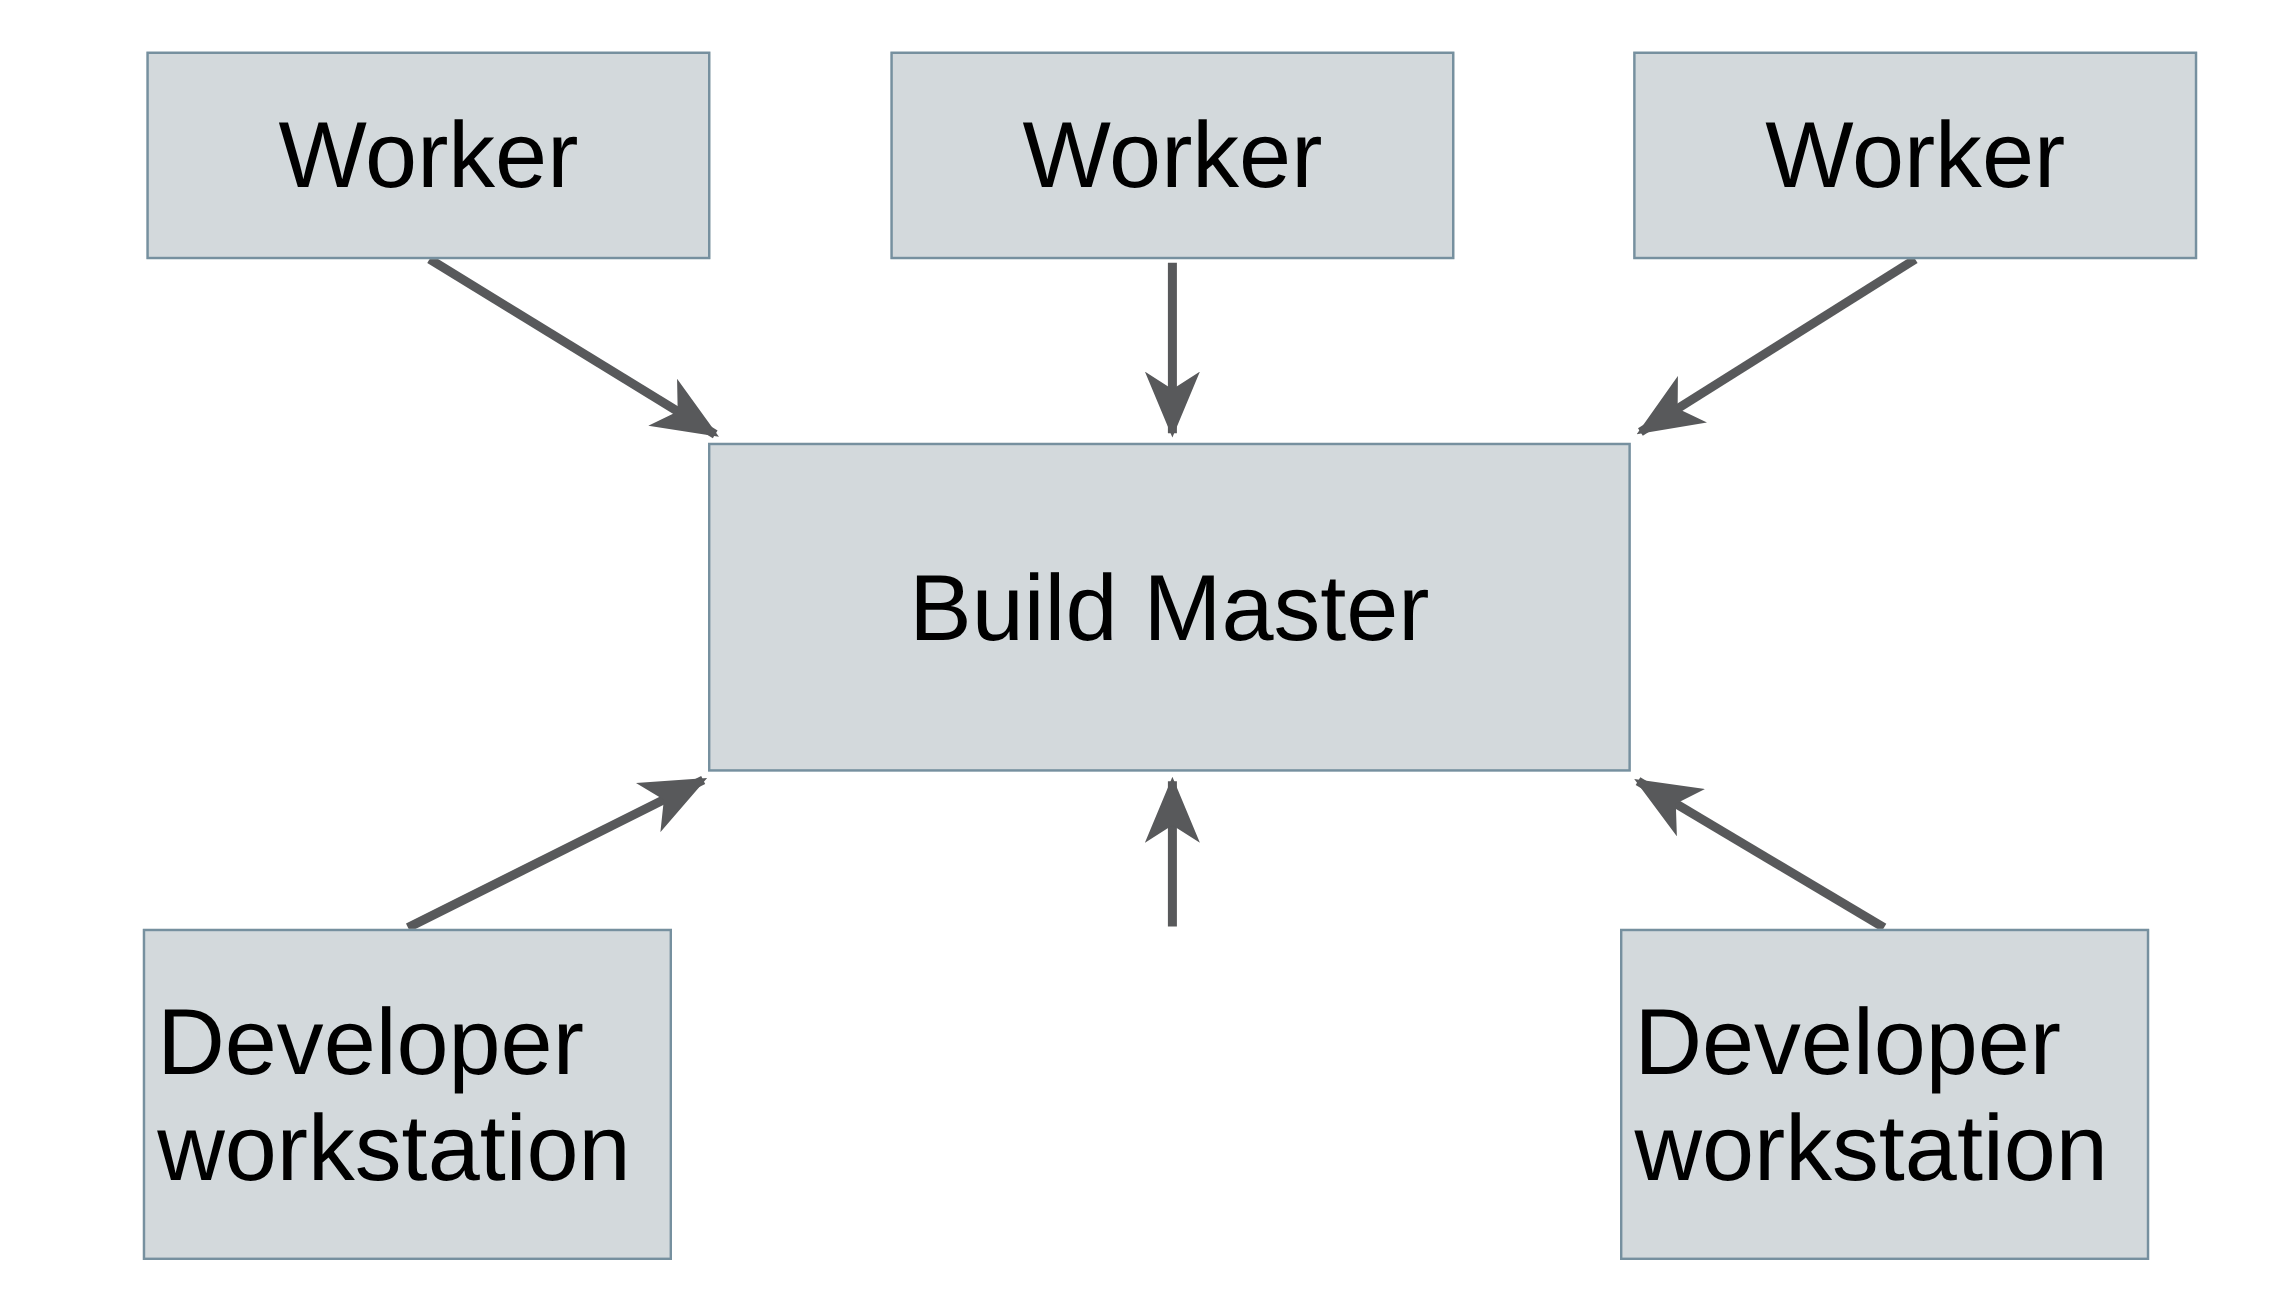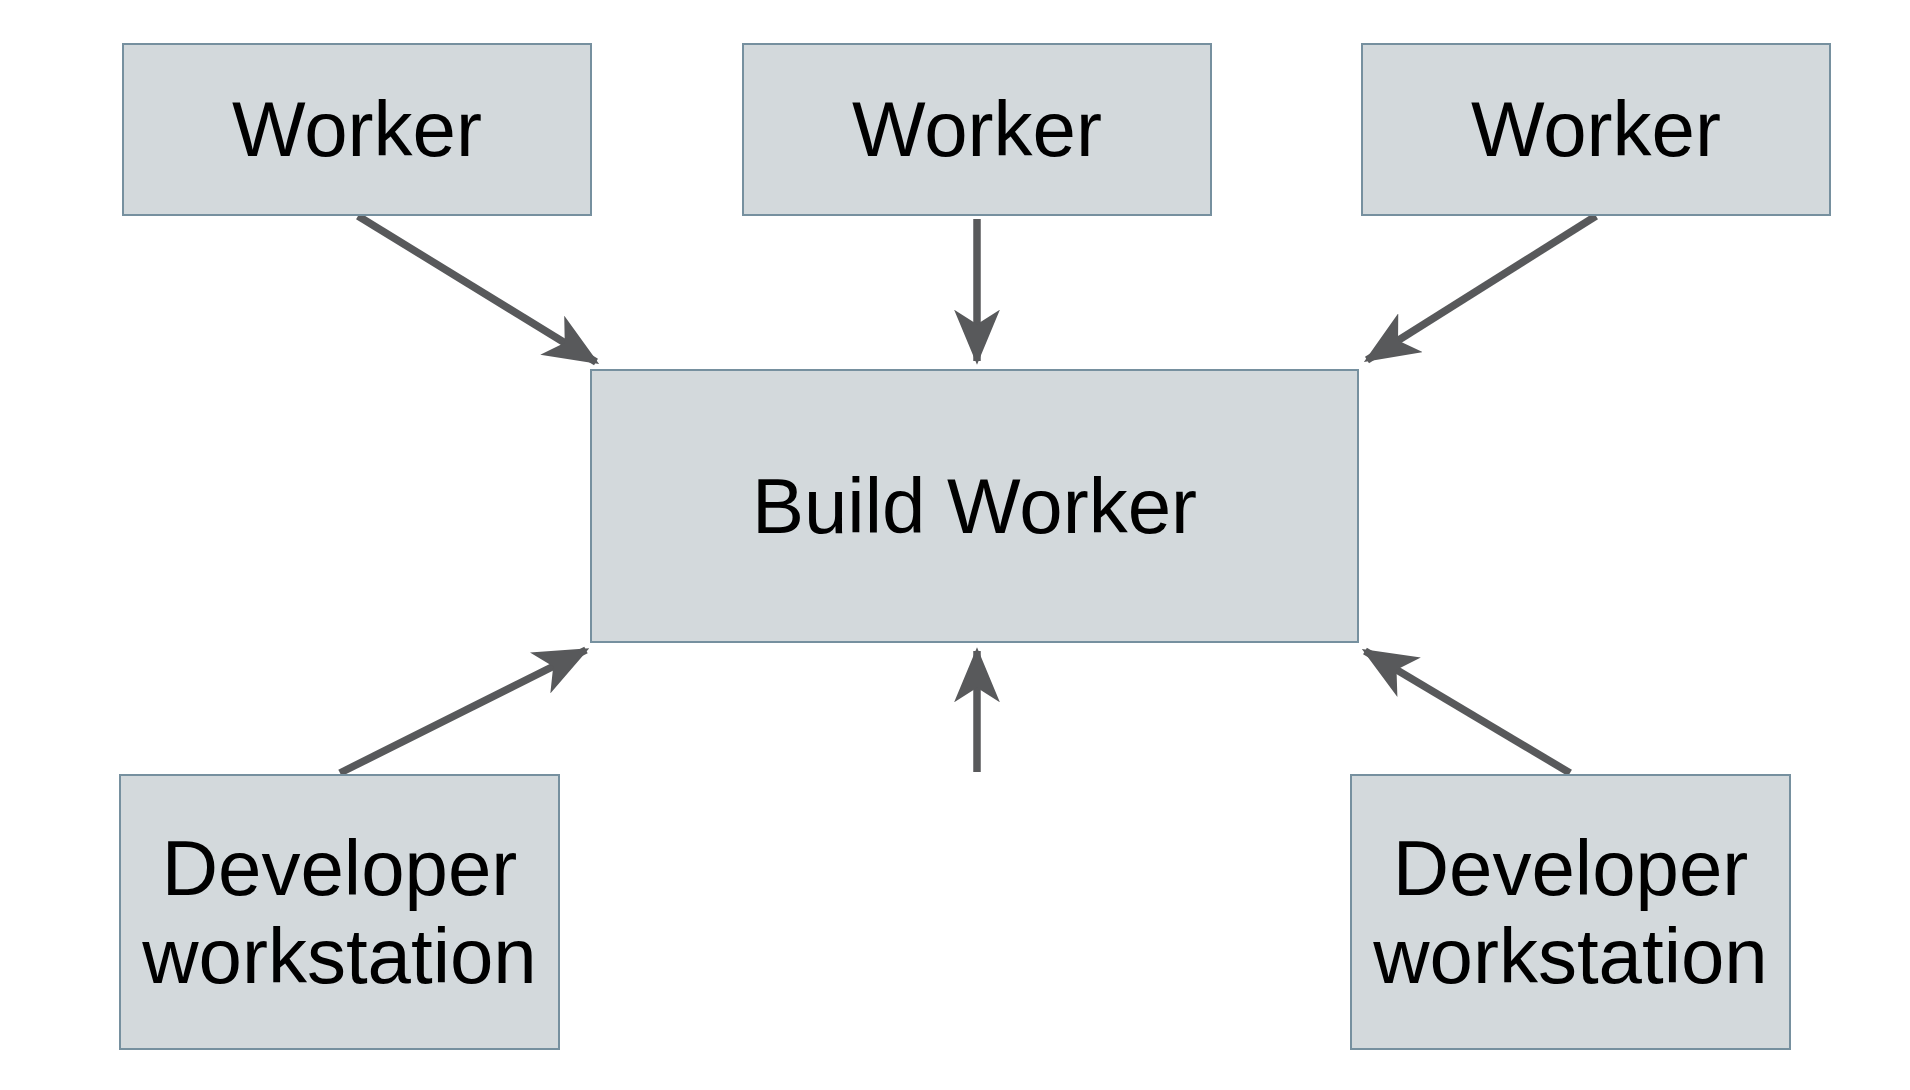--- a/index.html
+++ b/index.html
@@ -16,21 +16,21 @@
     overflow: hidden;
   }
   .node {
     position: absolute;
     box-sizing: border-box;
     background: var(--node-fill, #d3d9dc);
     border: 2.5px solid var(--node-border, #76909f);
     display: flex;
     align-items: center;
     justify-content: center;
-    text-align: center;
+    text-align: left;
     font-size: 78px;
     line-height: 1.13;
     color: var(--text, #000000);
     letter-spacing: 0px;
   }
   .node .label {
     display: block;
     padding: 0 10px;
   }
   
@@ -86,21 +86,21 @@
 
   <div class="node" id="worker-2">
     <span class="label">Worker</span>
   </div>
 
   <div class="node" id="worker-3">
     <span class="label">Worker</span>
   </div>
 
   <div class="node" id="build-master">
-    <span class="label">Build Worker</span>
+    <span class="label">Build Master</span>
   </div>
 
   <div class="node" id="dev-left">
     <span class="label">Developer workstation</span>
   </div>
 
 
   <div class="node" id="dev-right">
     <span class="label">Developer workstation</span>
   </div>

